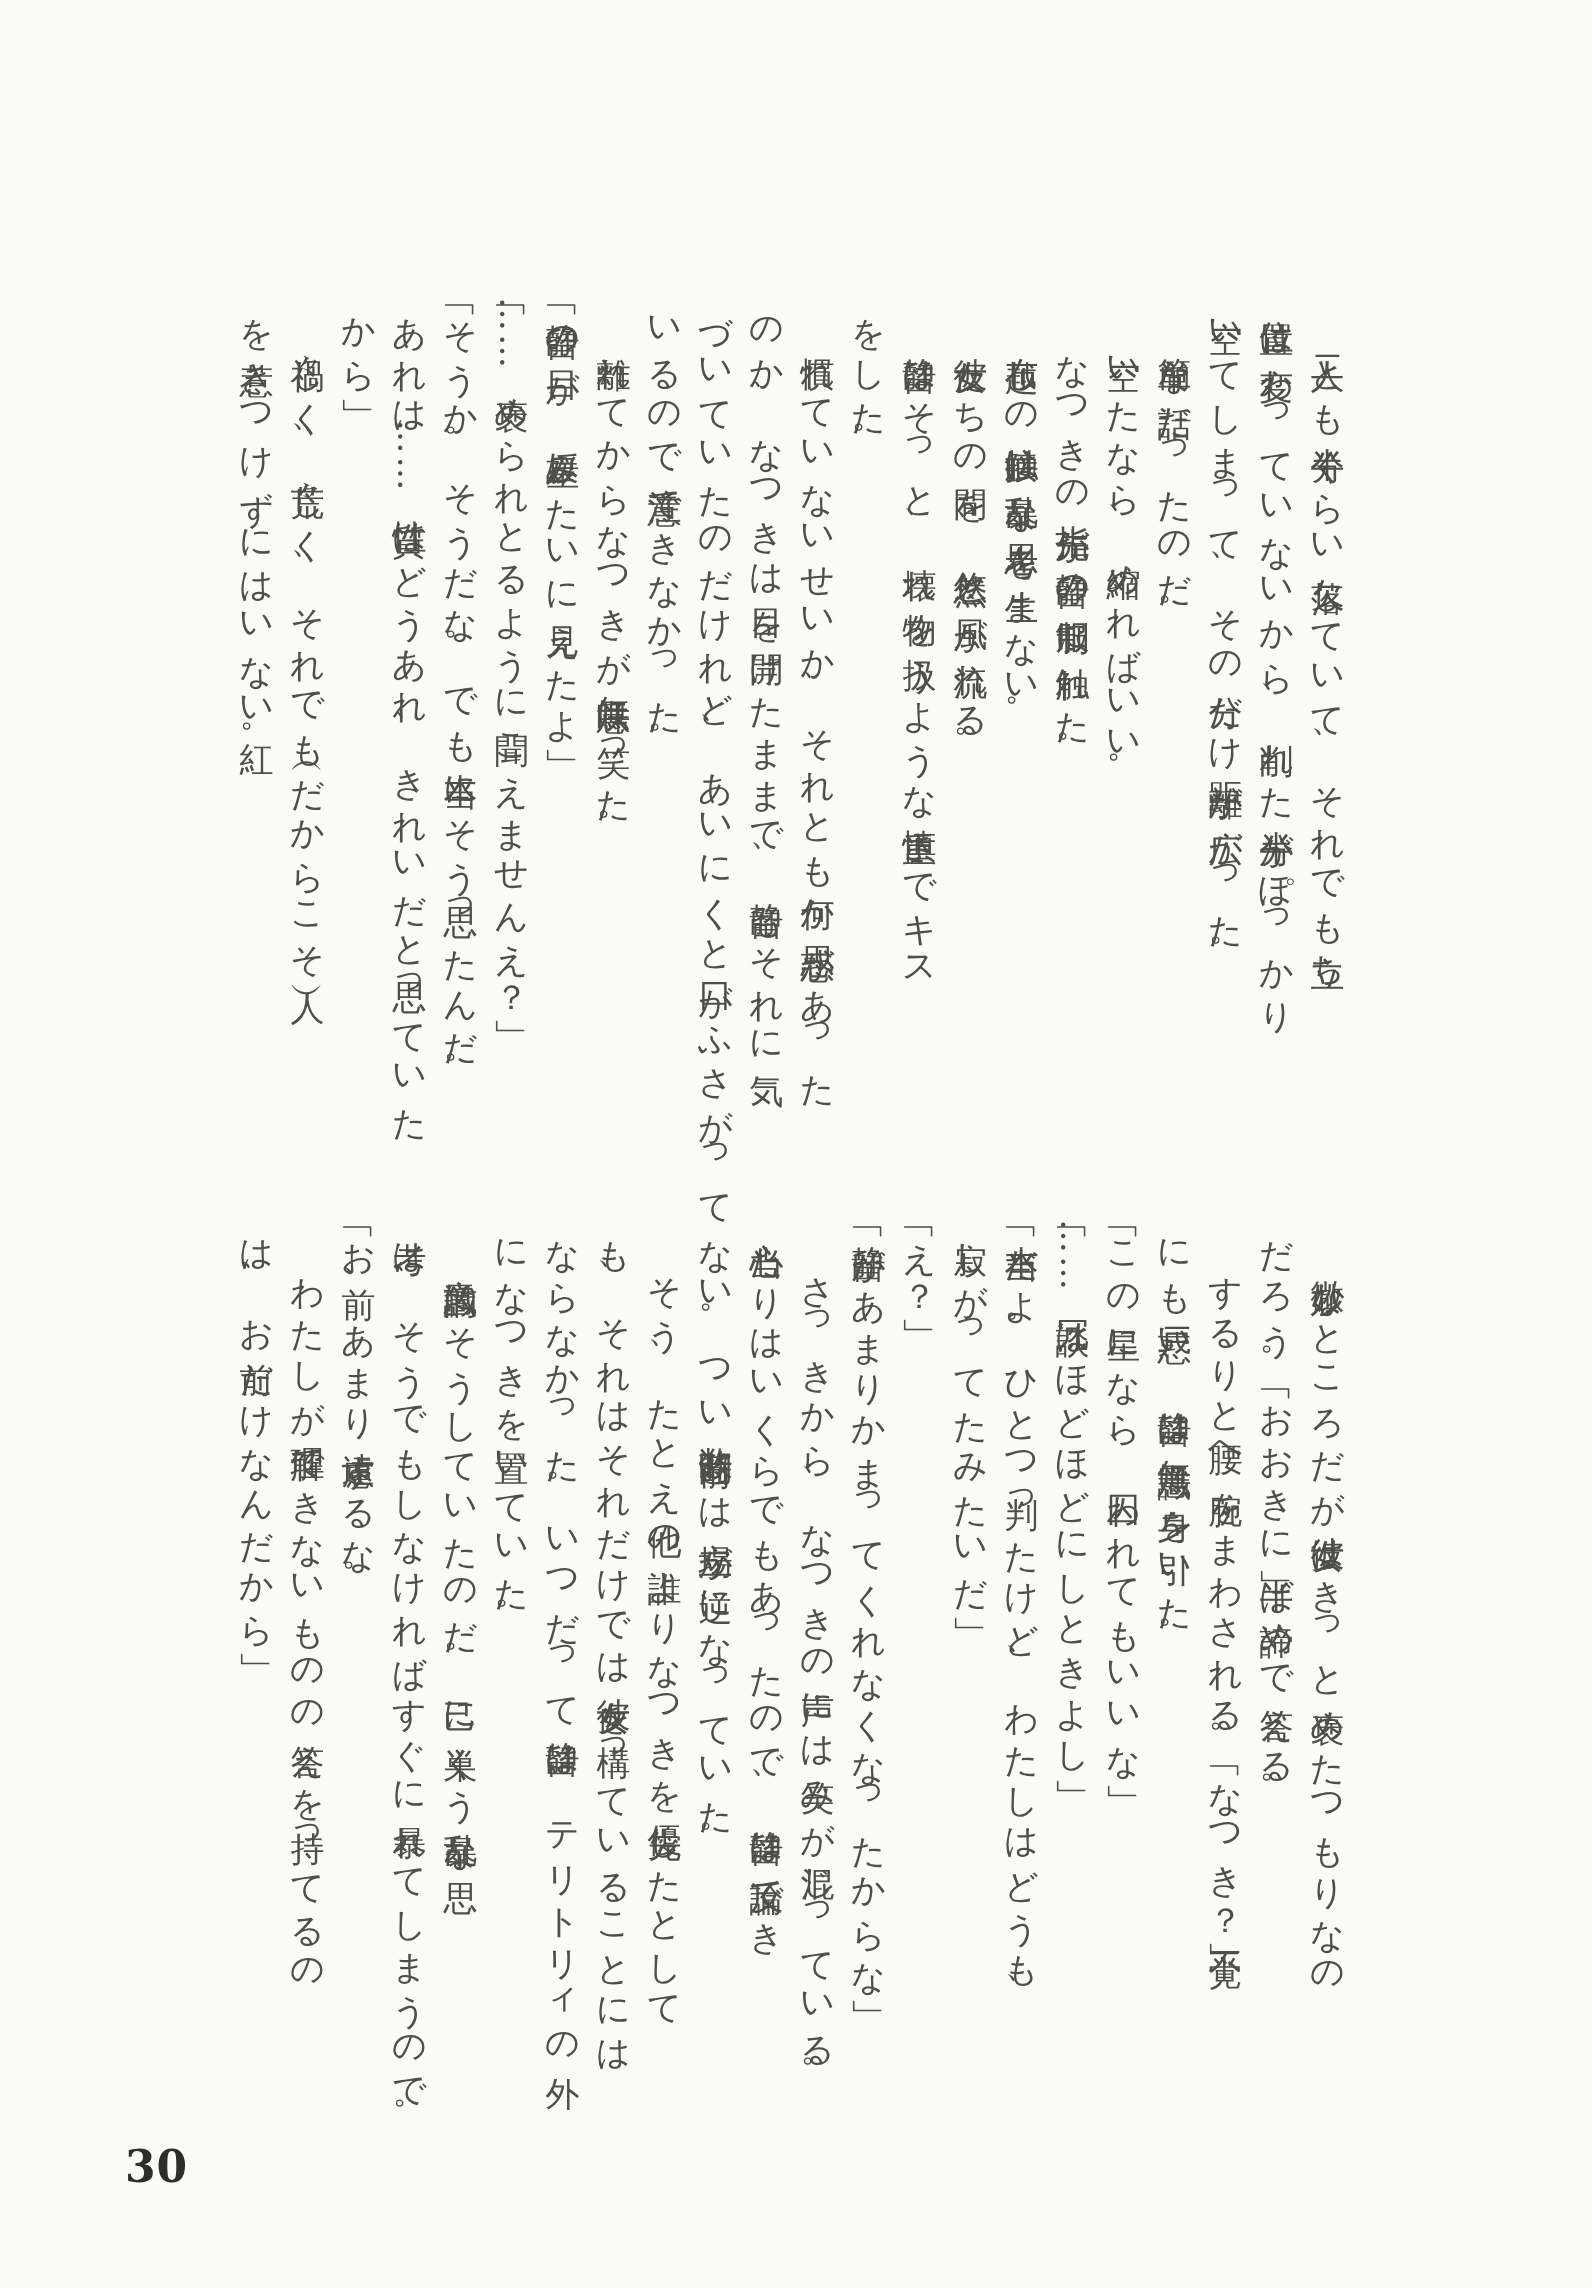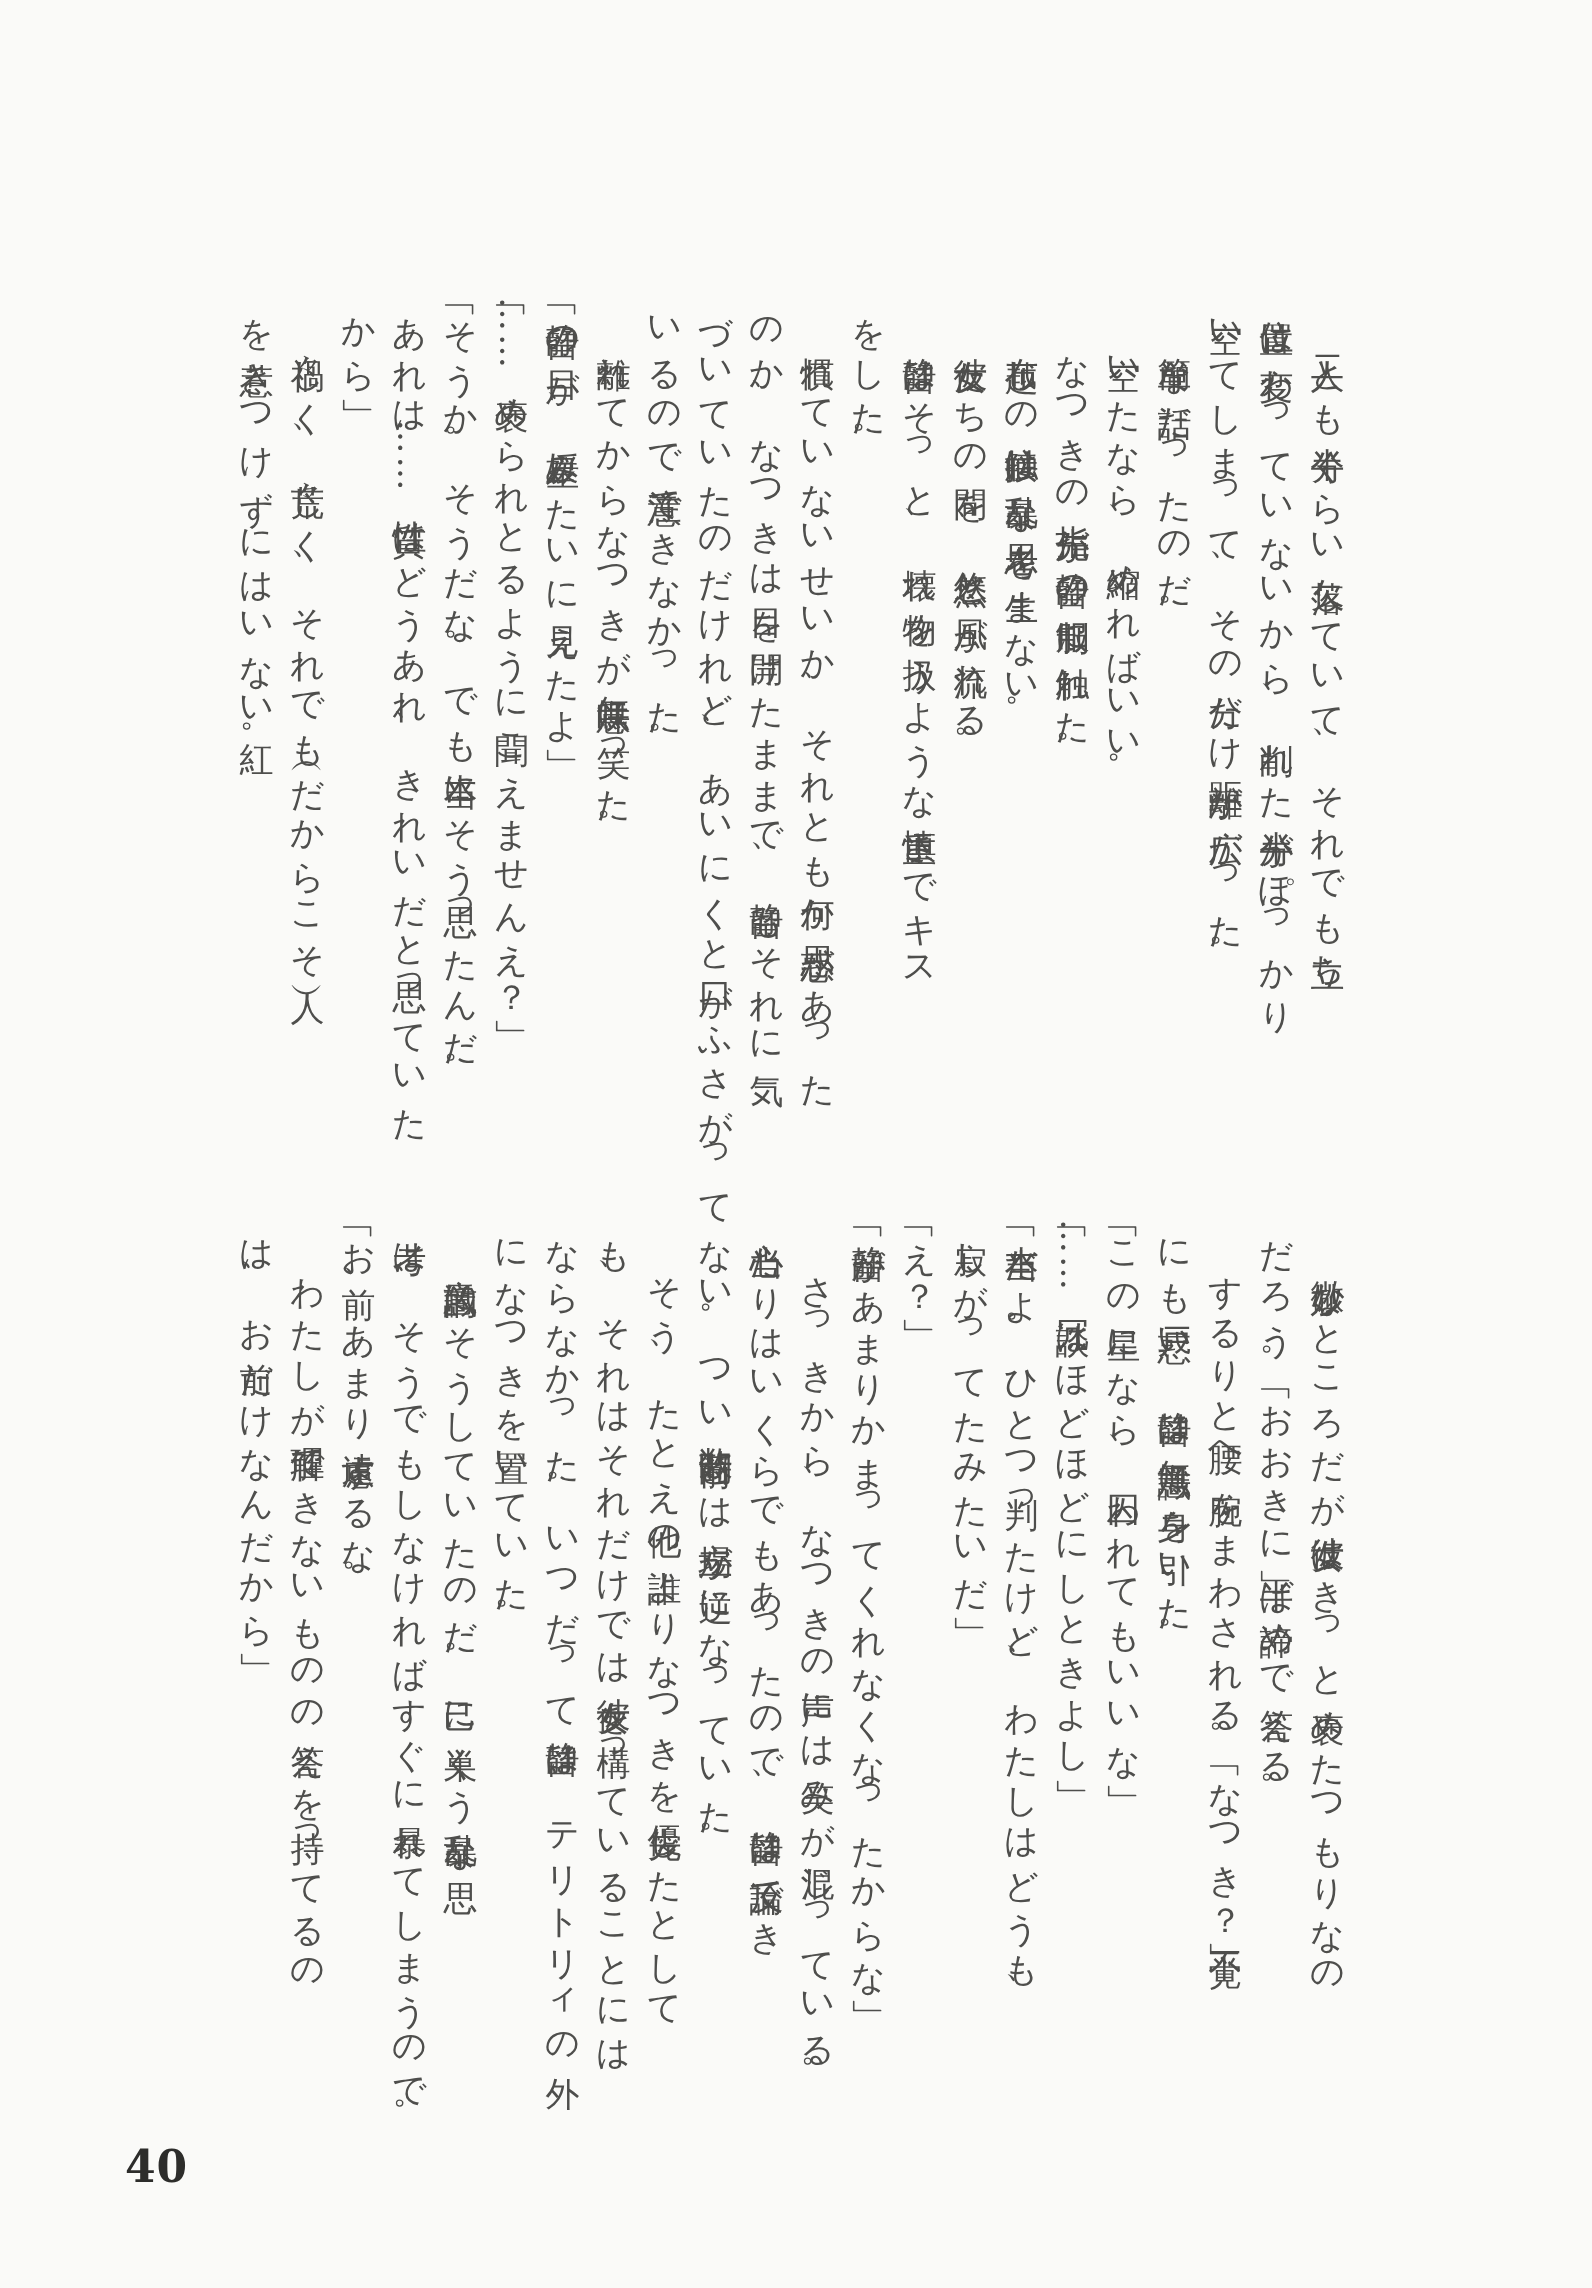--- a/index.html
+++ b/index.html
@@ -93,15 +93,15 @@
       <p class="line">も、それはそれだけでは彼女を構っていることには</p>
       <p class="line">ならなかった。いつだって静留は、テリトリィの外</p>
       <p class="line">になつきを置いていた。</p>
       <p class="line ind">意識的にそうしていたのだ。己に巣くう乱暴な思</p>
       <p class="line">考は、そうでもしなければすぐに暴れてしまうので。</p>
       <p class="line">「お前、あまり遠慮するな。</p>
       <p class="line ind">わたしが理解できないものの答えを持ってるの</p>
       <p class="line">は、お前だけなんだから」</p>
     </div>
 
-  <div class="pagenum">40</div>
+  <div class="pagenum">30</div>
 </div>
 
 
 </body></html>

